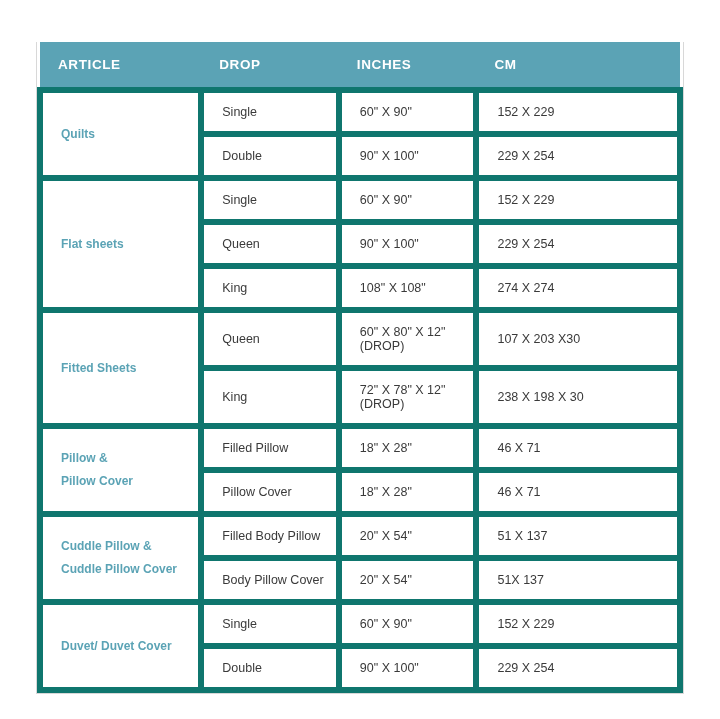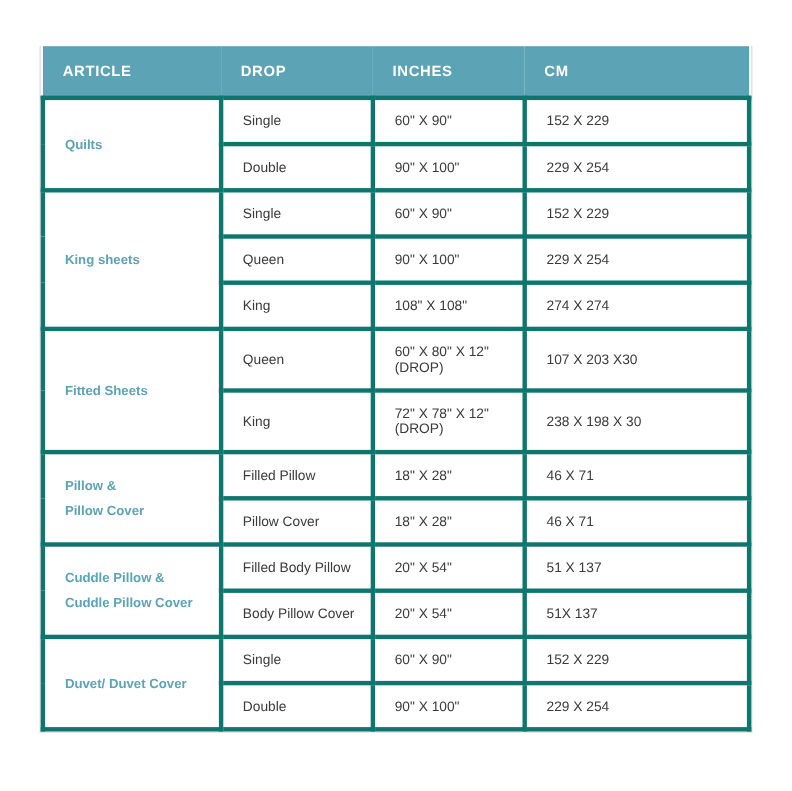--- a/index.html
+++ b/index.html
@@ -47,21 +47,21 @@
     font-size: 13.5px;
     font-weight: bold;
     letter-spacing: 0.6px;
     text-align: left;
     padding: 15px 0 15px 18px;
     border: none;
     height: 38px;
     box-sizing: border-box;
   }
   tbody td {
-    border: 4px solid #0f766e;
+    border: 6px solid #0f766e;
     font-size: 12.5px;
     color: #3a3a3a;
     padding: 12px 0 12px 18px;
     vertical-align: middle;
     height: 38px;
     box-sizing: border-box;
     background: #ffffff;
   }
   td.article-cell {
     color: #5ba3b5;
@@ -108,21 +108,21 @@
             <td>60" X 90"</td>
             <td>152 X 229</td>
           </tr>
           <tr>
             <td>Double</td>
             <td>90" X 100"</td>
             <td>229 X 254</td>
           </tr>
           <tr>
             <td class="article-cell" rowspan="3">
-              <span class="line">King sheets</span>
+              <span class="line">Flat sheets</span>
             </td>
             <td>Single</td>
             <td>60" X 90"</td>
             <td>152 X 229</td>
           </tr>
           <tr>
             <td>Queen</td>
             <td>90" X 100"</td>
             <td>229 X 254</td>
           </tr>

